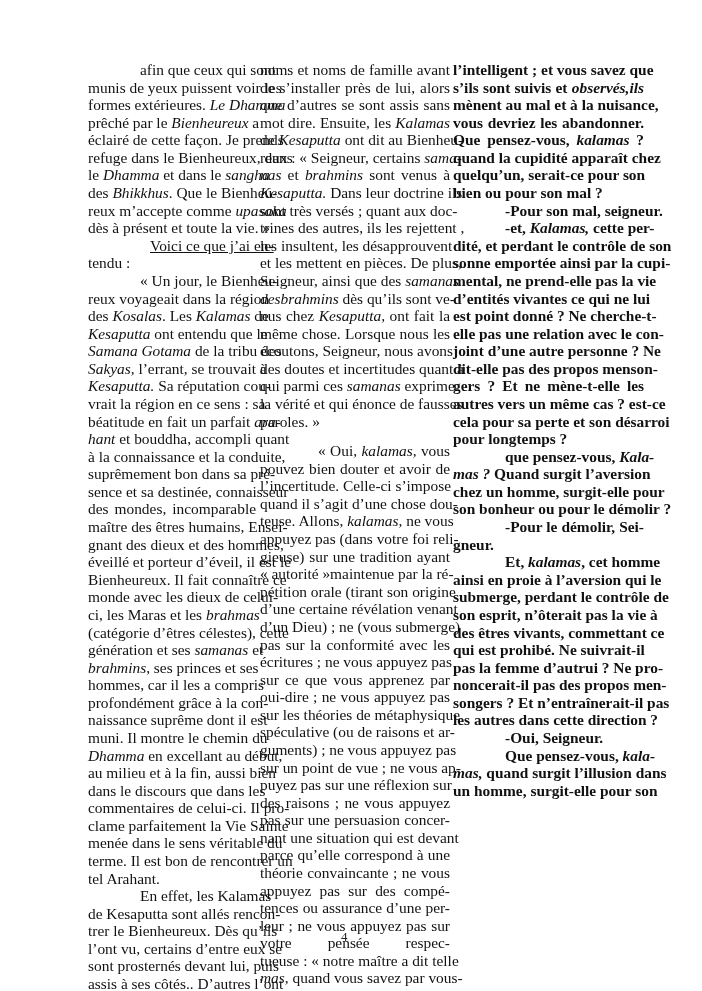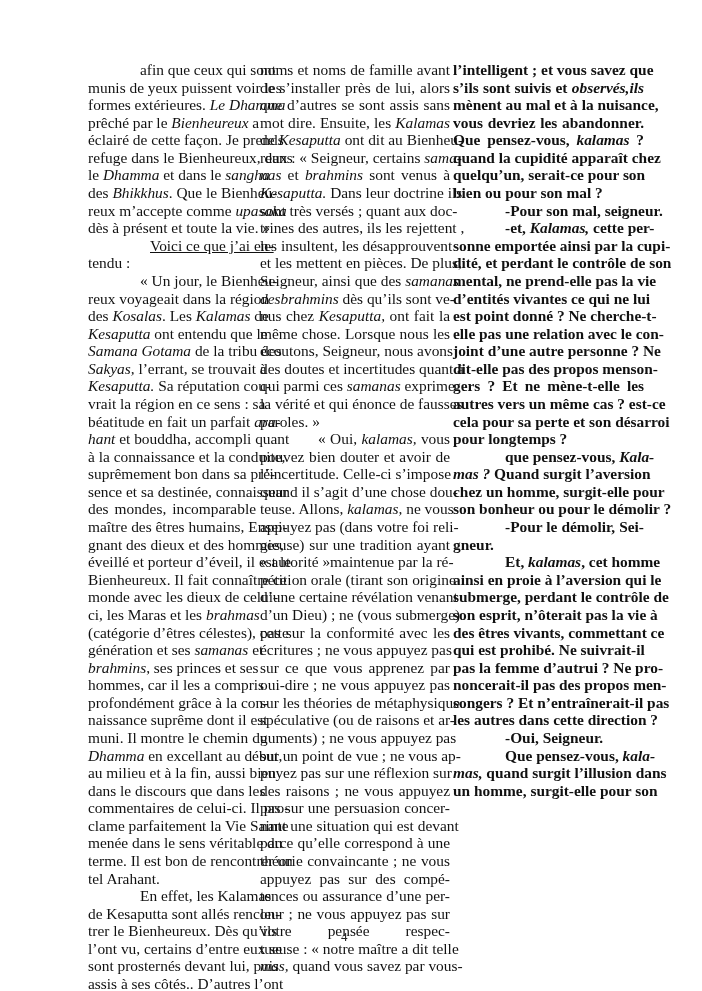--- a/index.html
+++ b/index.html
@@ -15,21 +15,21 @@
     text-align: justify;
     hyphens: manual;
   }
   .col1 { left: 88px; width: 168px; }
   .col2 { left: 260px; width: 190px; }
   .col3 { left: 453px; width: 191px; font-weight: bold; }
   .line { display: block; white-space: nowrap; text-align: justify; text-align-last: justify; height: 17.58px; overflow: visible; }
   .line.last { text-align-last: left; }
   .line.ind { padding-left: 52px; }
   .line.ind2 { padding-left: 62px; text-decoration: underline; }
-  .line.indr { padding-left: 58px; }
+  .line.indr { padding-left: 58px; margin-top: 12px; }
   i, .it { font-style: italic; }
   .pagenum {
     position: absolute; left: 341px; top: 929px;
     font-family: "Liberation Serif", serif; font-size: 13px; color: #222;
   }
 </style>
 </head>
 <body>
 
 <div class="page">
@@ -146,22 +146,22 @@
       <span class="line">l’intelligent ; et vous savez que</span>
       <span class="line">s’ils sont suivis et <i>observés,ils</i></span>
       <span class="line">mènent au mal et à la nuisance,</span>
       <span class="line">vous devriez les abandonner.</span>
       <span class="line">Que pensez-vous, <i>kalamas</i> ?</span>
       <span class="line">quand la cupidité apparaît chez</span>
       <span class="line">quelqu’un, serait-ce pour son</span>
       <span class="line last">bien ou pour son mal ?</span>
       <span class="line ind last">-Pour son mal, seigneur.</span>
       <span class="line ind">-et, <i>Kalamas,</i> cette per-</span>
+      <span class="line">dité, et perdant le contrôle de son</span>
       <span class="line">sonne emportée ainsi par la cupi-</span>
-      <span class="line">dité, et perdant le contrôle de son</span>
       <span class="line">mental, ne prend-elle pas la vie</span>
       <span class="line">d’entités vivantes ce qui ne lui</span>
       <span class="line">est point donné ? Ne cherche-t-</span>
       <span class="line">elle pas une relation avec le con-</span>
       <span class="line">joint d’une autre personne ? Ne</span>
       <span class="line">dit-elle pas des propos menson-</span>
       <span class="line">gers ? Et ne mène-t-elle les</span>
       <span class="line">autres vers un même cas ? est-ce</span>
       <span class="line">cela pour sa perte et son désarroi</span>
       <span class="line last">pour longtemps ?</span>

